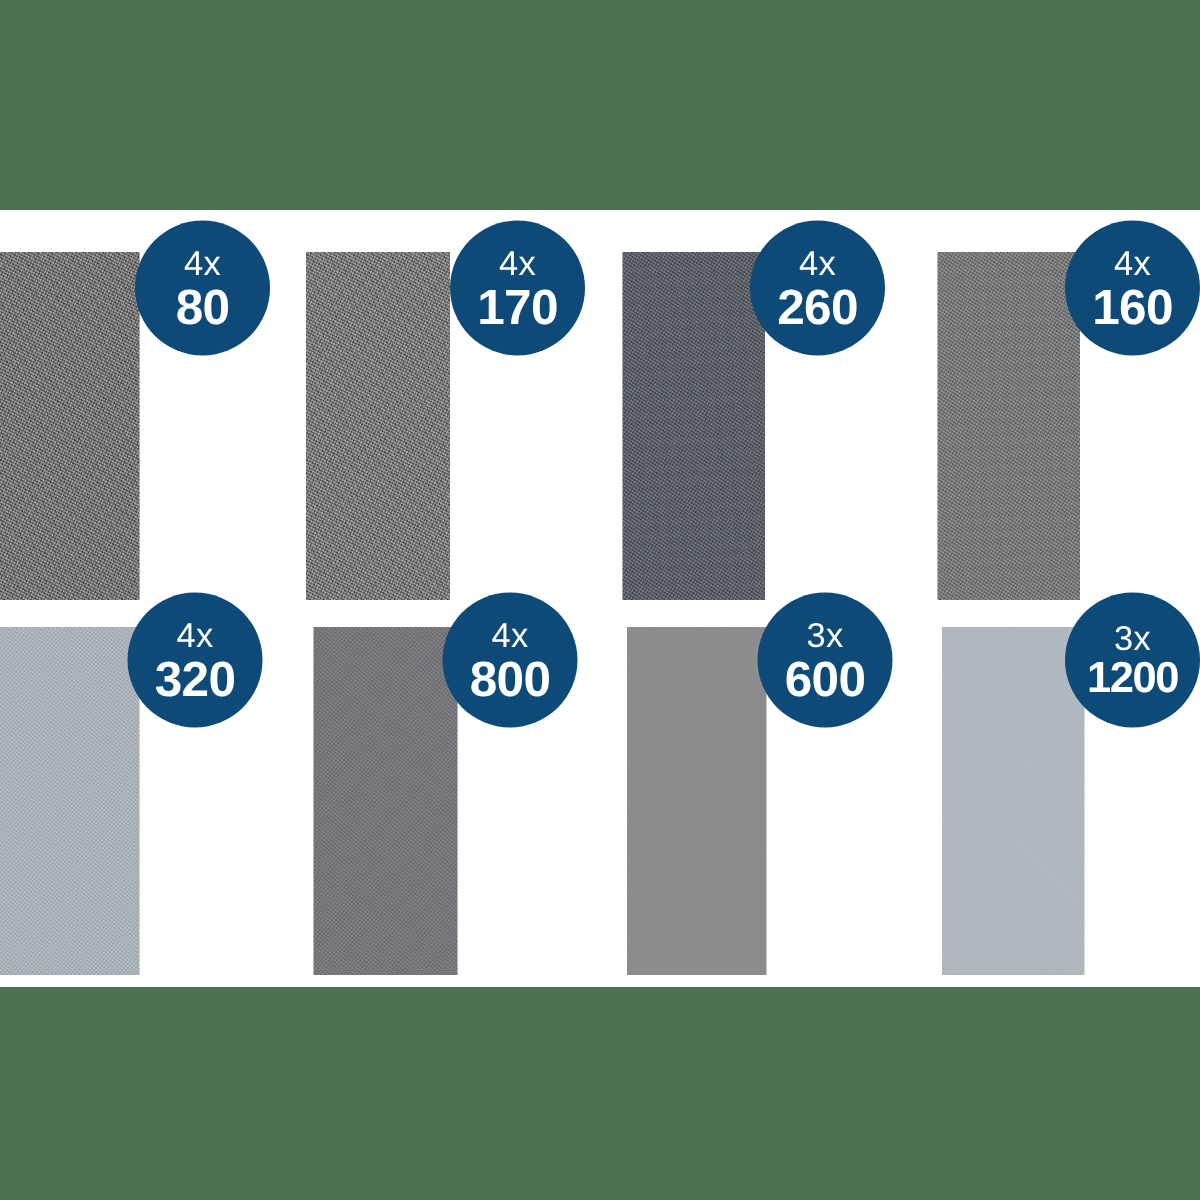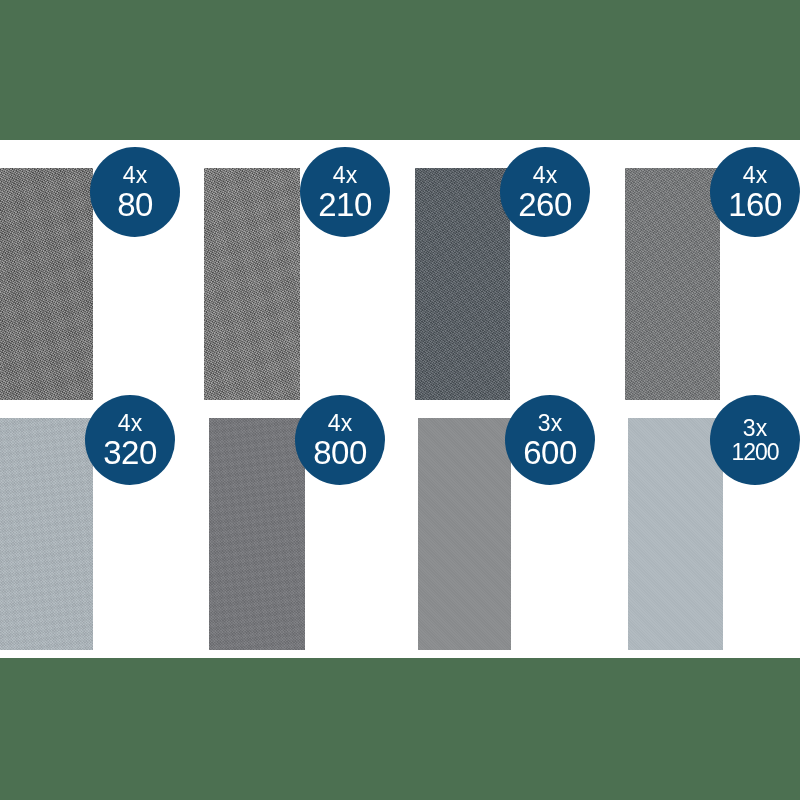--- a/index.html
+++ b/index.html
@@ -66,25 +66,25 @@
     z-index:5;
   }
   .badge .qty{
     font-size:23px;
     font-weight:400;
     letter-spacing:.2px;
     margin-bottom:1px;
   }
   .badge .grit{
     font-size:33px;
-    font-weight:400;
+    font-weight:700;
     letter-spacing:-.5px;
   }
   .badge.wide .grit{
-    font-size:23px;
+    font-size:29px;
     letter-spacing:-1px;
   }
 </style>
 </head>
 <body>
 
 <div id="stage" style="background: rgb(76, 112, 81);">
 
   <div id="card" style="background: rgb(255, 255, 255);">
 
@@ -104,21 +104,21 @@
 
     <div class="sheet grit-superfine" style="left: 628px; top: 278px; width: 95px; height: 232px; background-color: rgb(176, 185, 191);"></div>
 
     <div class="badge" style="left: 90px; top: 7px; background: rgb(13, 74, 119); color: rgb(255, 255, 255);">
       <span class="qty">4x</span>
       <span class="grit">80</span>
     </div>
 
     <div class="badge" style="left: 300px; top: 7px; background: rgb(13, 74, 119); color: rgb(255, 255, 255);">
       <span class="qty">4x</span>
-      <span class="grit">210</span>
+      <span class="grit">170</span>
     </div>
 
     <div class="badge" style="left: 500px; top: 7px; background: rgb(13, 74, 119); color: rgb(255, 255, 255);">
       <span class="qty">4x</span>
       <span class="grit">260</span>
     </div>
 
     <div class="badge" style="left: 710px; top: 7px; background: rgb(13, 74, 119); color: rgb(255, 255, 255);">
       <span class="qty">4x</span>
       <span class="grit">160</span>

